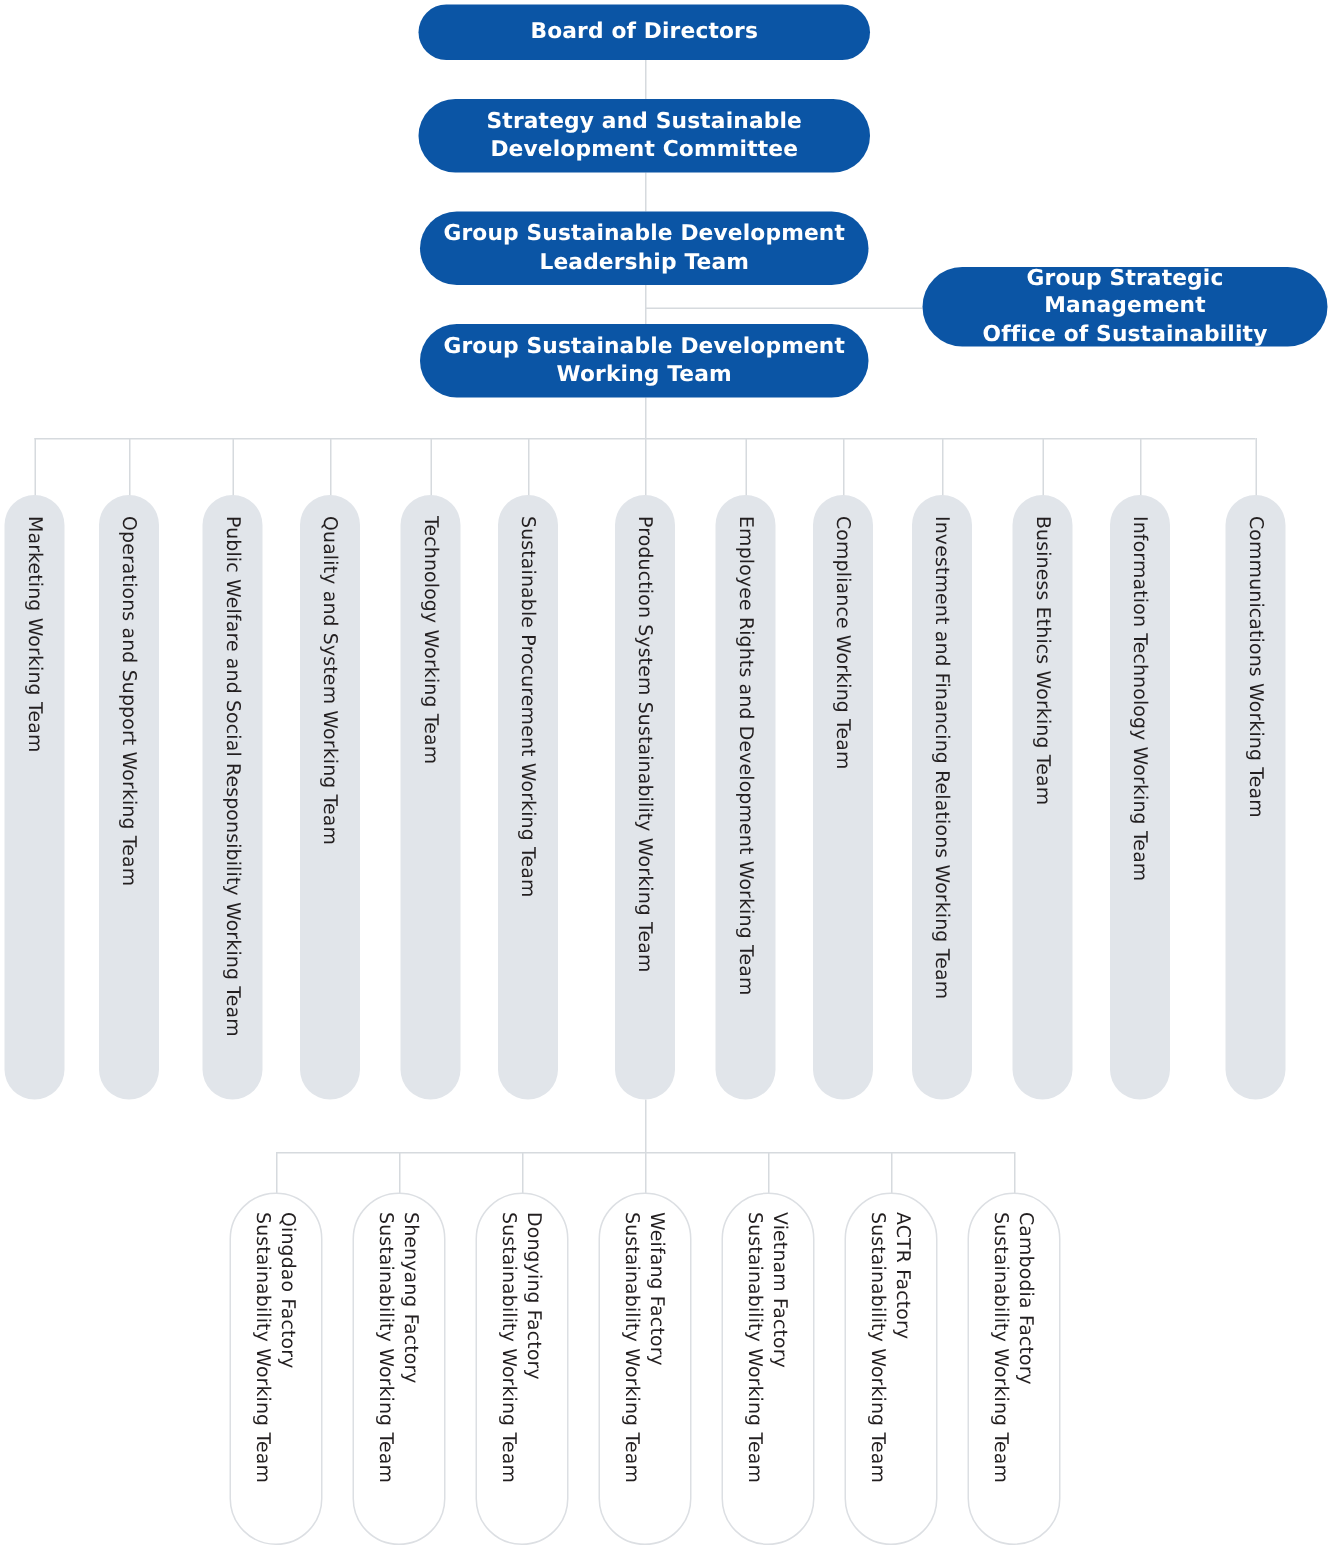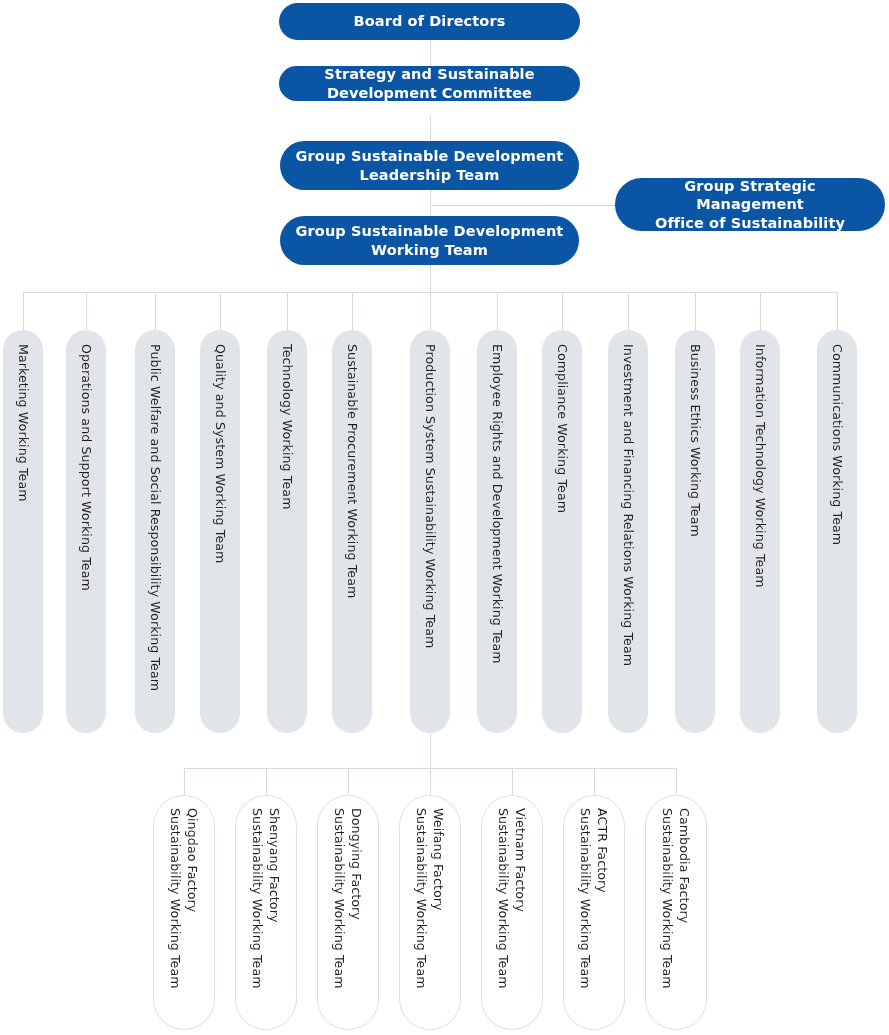--- a/index.html
+++ b/index.html
@@ -142,21 +142,21 @@
       <div class="line-v" style="left: 430px; top: 768px; height: 33px;"></div>
       <div class="line-v" style="left: 512px; top: 768px; height: 33px;"></div>
       <div class="line-v" style="left: 594px; top: 768px; height: 33px;"></div>
       <div class="line-v" style="left: 676px; top: 768px; height: 33px;"></div>
     </div>
 
   <div id="top-nodes">
       <div class="node-blue" style="left: 279px; top: 3px; width: 301px; height: 37px;">
         <span style="white-space: pre-line;">Board of Directors</span>
       </div>
-      <div class="node-blue" style="left: 279px; top: 66px; width: 301px; height: 35px;">
+      <div class="node-blue" style="left: 279px; top: 66px; width: 301px; height: 49px;">
         <span style="white-space: pre-line;">Strategy and Sustainable
 Development Committee</span>
       </div>
       <div class="node-blue" style="left: 280px; top: 141px; width: 299px; height: 49px;">
         <span style="white-space: pre-line;">Group Sustainable Development
 Leadership Team</span>
       </div>
       <div class="node-blue" style="left: 280px; top: 216px; width: 299px; height: 49px;">
         <span style="white-space: pre-line;">Group Sustainable Development
 Working Team</span>

